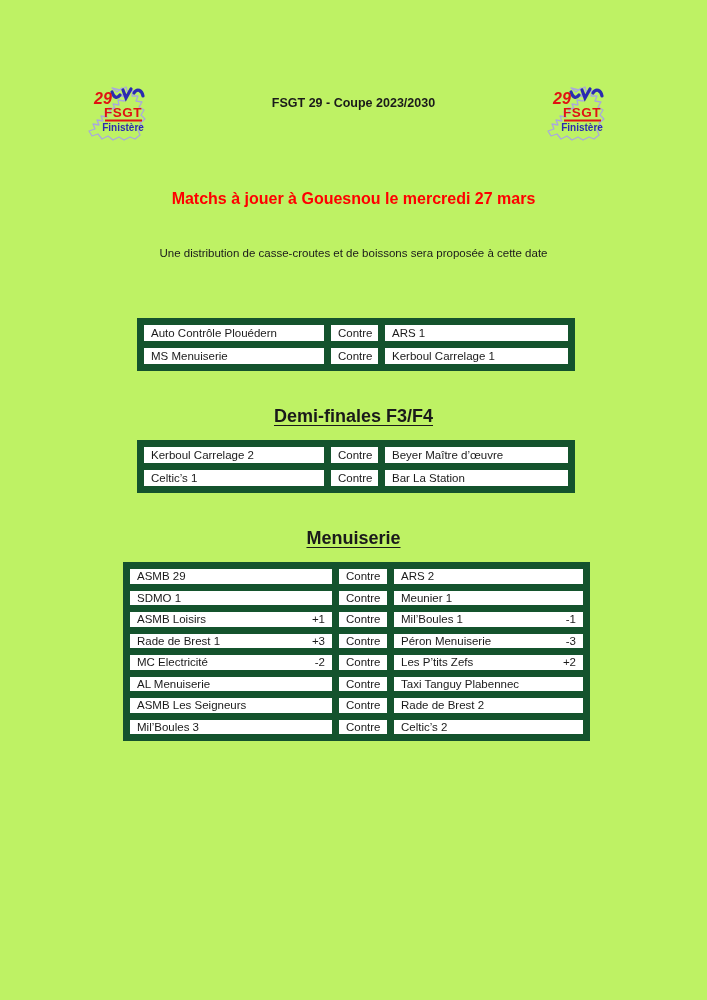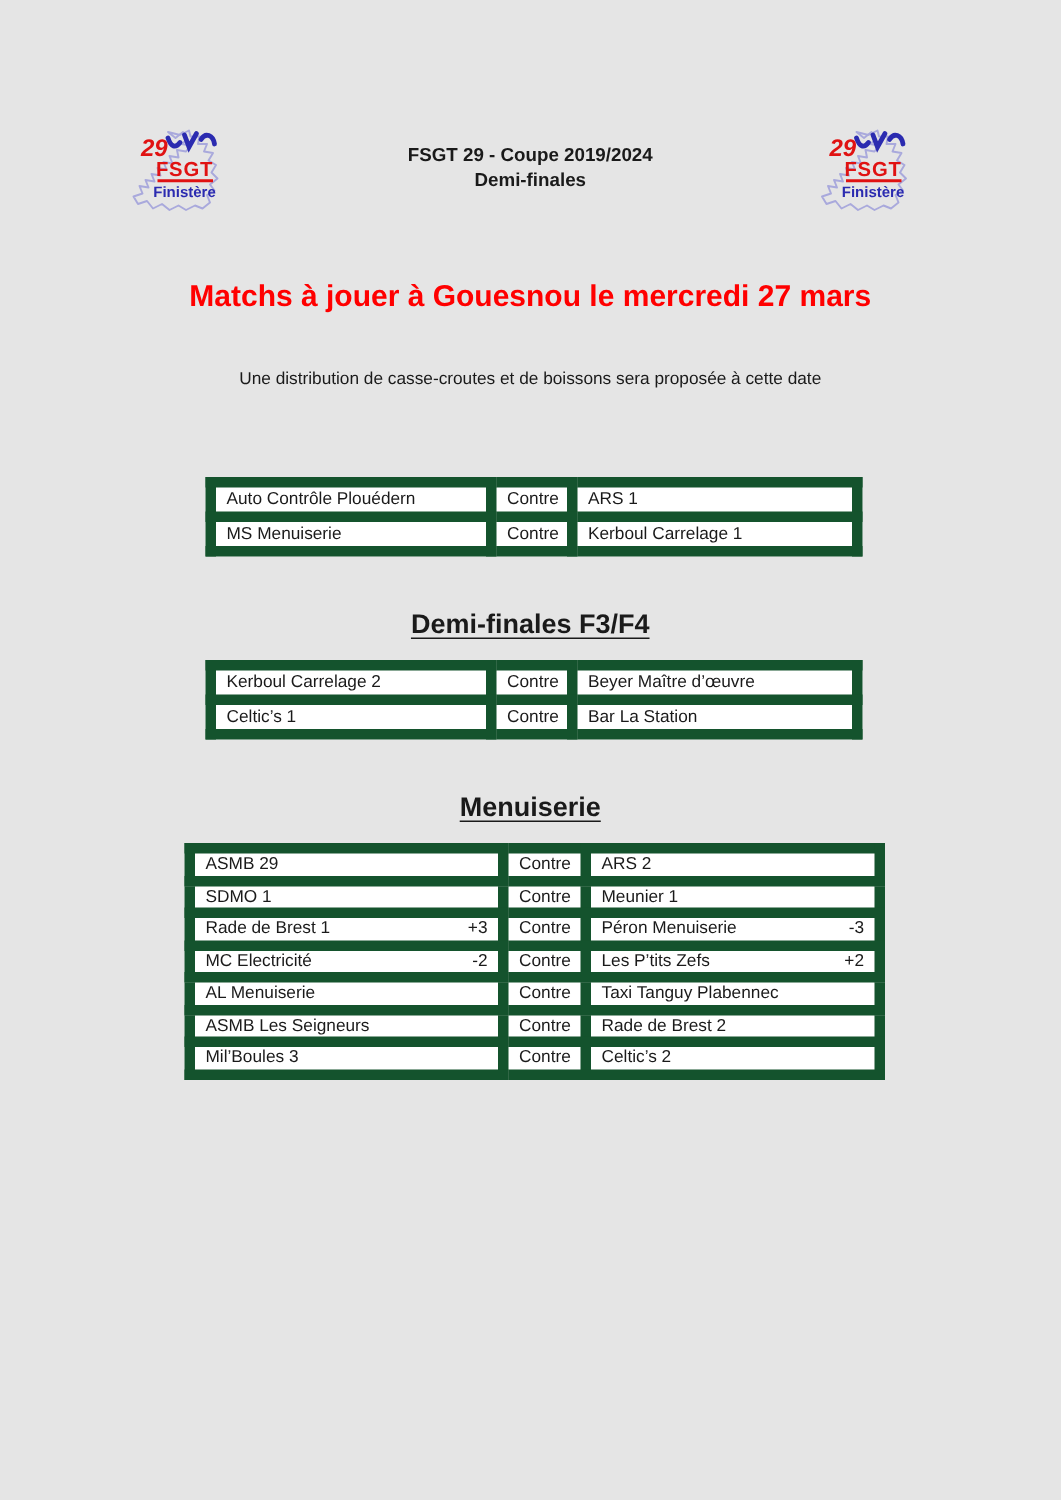--- a/index.html
+++ b/index.html
@@ -1,31 +1,31 @@
 <!DOCTYPE html>
 <html><head>
 <meta charset="utf-8">
 <style>
   html,body{margin:0;padding:0;background:#ffffff;}
   .page{
-    position:relative;width:707px;height:1000px;background:#e5e5e5;overflow:hidden;
+    position:relative;width:707px;height:1000px;background:#bef264;overflow:hidden;
     font-family:"Liberation Sans",sans-serif;color:#1a1a1a;
   }
   
   .logo{position:absolute;top:84px;width:72px;height:60px;}
   .logo-left{left:84px;}
   .logo-right{left:543px;}
   .doc-title{
     position:absolute;left:0;right:0;top:95px;text-align:center;
     font-size:12.5px;font-weight:700;line-height:17px;
   }
   
   .ann-title{
     position:absolute;left:0;right:0;top:189px;text-align:center;
-    font-size:20px;font-weight:700;color:#ff0000;line-height:19px;
+    font-size:16px;font-weight:700;color:#ff0000;line-height:19px;
   }
   .ann-note{
     position:absolute;left:0;right:0;top:210px;text-align:center;
     font-size:11.5px;line-height:14px;margin-top:36px;
   }
   
   .sec-heading{
     position:absolute;left:0;right:0;text-align:center;
     font-size:18px;font-weight:700;line-height:22px;
     text-decoration:underline;text-underline-offset:3px;
@@ -77,22 +77,21 @@
       <path d="M39 6 L42 14 L47 5"></path>
       <path d="M50 9 C53 4 58 6 59 12"></path>
     </g>
     <text x="10" y="20" font-size="16" font-weight="bold" font-style="italic" fill="#e01212">29</text>
     <text x="39" y="33" text-anchor="middle" font-size="13.5" font-weight="bold" fill="#e01212" letter-spacing="0.5">FSGT</text>
     <rect x="21" y="35.5" width="37" height="2" fill="#e01212"></rect>
     <text x="39" y="47" text-anchor="middle" font-size="10" font-weight="bold" fill="#2b2bb0">Finistère</text>
   </svg>
 
   <div class="doc-title">
-    <div>FSGT 29 - Coupe 2019/2024</div>
-    <div>Demi-finales</div>
+    <div>FSGT 29 - Coupe 2023/2030</div>
   </div>
 
   <div class="ann-title">Matchs à jouer à Gouesnou le mercredi 27 mars</div>
   <div class="ann-note">Une distribution de casse-croutes et de boissons sera proposée à cette date</div>
 
   <div class="sec-heading sec1-heading">Demi-finales F1/F2</div>
   <table class="match-table t-semi1">
     <colgroup>
         <col style="width:187px">
         <col style="width:54px">
@@ -208,20 +207,35 @@
     </td>
     <td class="td-versus">Contre</td>
     <td class="td-team">
       <div class="cellflex">
         <span class="team-name">Meunier 1</span>
         <span class="handicap"></span>
       </div>
     </td>
   </tr>
 
+  <tr class="match-row">
+    <td class="td-team">
+      <div class="cellflex">
+        <span class="team-name">ASMB Loisirs</span>
+        <span class="handicap">+1</span>
+      </div>
+    </td>
+    <td class="td-versus">Contre</td>
+    <td class="td-team">
+      <div class="cellflex">
+        <span class="team-name">Mil’Boules 1</span>
+        <span class="handicap">-1</span>
+      </div>
+    </td>
+  </tr>
 
   <tr class="match-row">
     <td class="td-team">
       <div class="cellflex">
         <span class="team-name">Rade de Brest 1</span>
         <span class="handicap">+3</span>
       </div>
     </td>
     <td class="td-versus">Contre</td>
     <td class="td-team">

